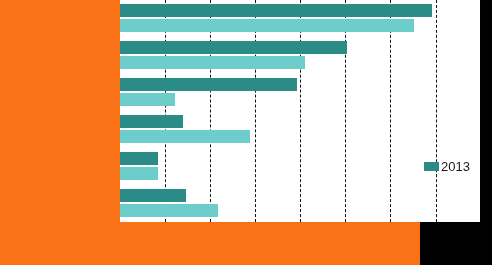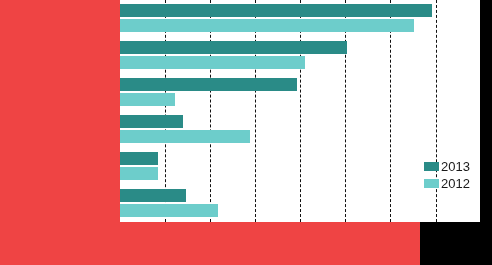--- a/index.html
+++ b/index.html
@@ -1,18 +1,18 @@
 <!DOCTYPE html>
 <html><head>
 <meta charset="utf-8">
 <style>
   html,body{margin:0;padding:0;background:#000;}
   body{width:492px;height:265px;overflow:hidden;
        font-family:"Liberation Sans",sans-serif;}
-  #stage{position:relative;width:420px;height:265px;background:#ef4444;}
+  #stage{position:relative;width:420px;height:265px;background:#f97316;}
 
   
   #panel{position:absolute;left:120px;top:0px;width:360px;height:222px;
          background:#ffffff;overflow:hidden;}
 
   
   .gridline{position:absolute;top:0;width:0;height:222px;
             border-left:1.5px dashed #111111;}
 
   
@@ -62,19 +62,15 @@
         <div class="bar s2012" style="left: 0px; top: 204px; width: 98px;"></div>
       </div>
 
   </div>
 
   <div id="legend">
     <div class="legend-row">
       <span class="legend-swatch s2013"></span>
       <span class="legend-label">2013</span>
     </div>
-    <div class="legend-row">
-      <span class="legend-swatch s2012"></span>
-      <span class="legend-label">2012</span>
-    </div>
   </div>
 
 </div>
 
 </body></html>

